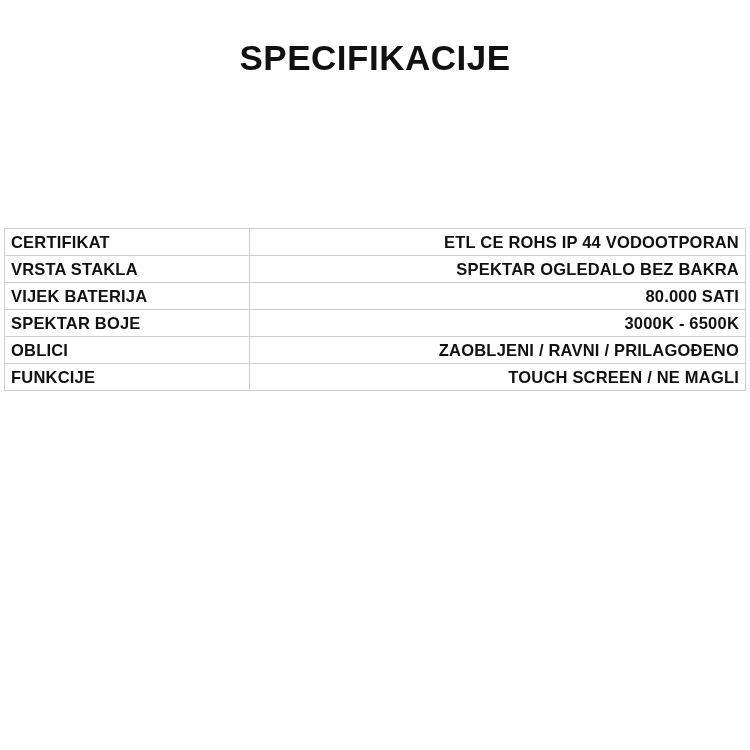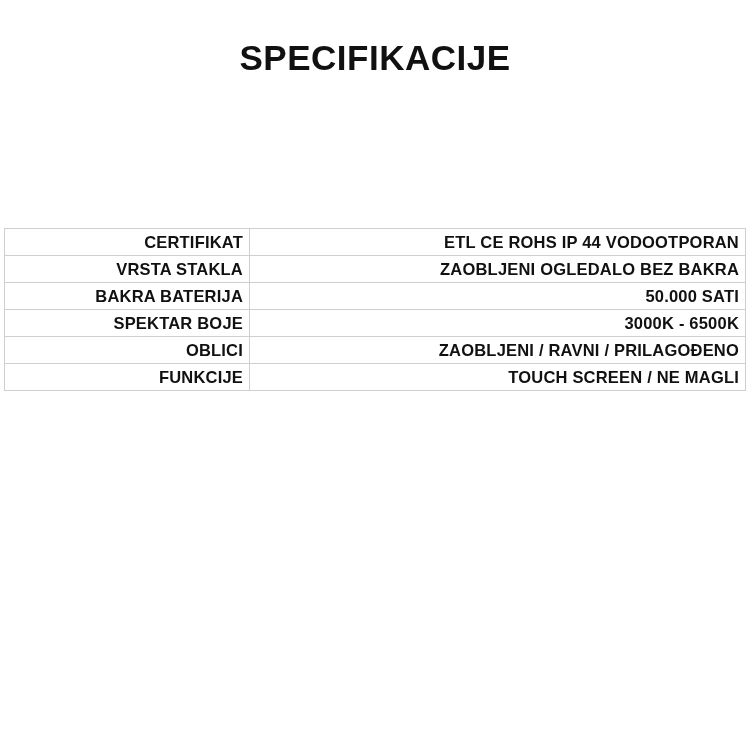--- a/index.html
+++ b/index.html
@@ -45,21 +45,21 @@
     padding: 0 6px;
     font-size: 16.5px;
     font-weight: bold;
     color: #111111;
     vertical-align: middle;
     white-space: nowrap;
     overflow: hidden;
   }
   .spec-table td.label {
     width: 232px;
-    text-align: right;
+    text-align: left;
     letter-spacing: 0.2px;
   }
   .spec-table td.value {
     text-align: right;
     padding-left: 12px;
     letter-spacing: 0.2px;
   }
 </style>
 </head>
 <body>
@@ -69,25 +69,25 @@
   <div class="title">SPECIFIKACIJE</div>
 
   <table class="spec-table">
     <tbody>
       <tr>
         <td class="label">CERTIFIKAT</td>
         <td class="value">ETL CE ROHS IP 44 VODOOTPORAN</td>
       </tr>
       <tr>
         <td class="label">VRSTA STAKLA</td>
-        <td class="value">ZAOBLJENI OGLEDALO BEZ BAKRA</td>
+        <td class="value">SPEKTAR OGLEDALO BEZ BAKRA</td>
       </tr>
       <tr>
-        <td class="label">BAKRA BATERIJA</td>
-        <td class="value">50.000 SATI</td>
+        <td class="label">VIJEK BATERIJA</td>
+        <td class="value">80.000 SATI</td>
       </tr>
       <tr>
         <td class="label">SPEKTAR BOJE</td>
         <td class="value">3000K - 6500K</td>
       </tr>
       <tr>
         <td class="label">OBLICI</td>
         <td class="value">ZAOBLJENI / RAVNI / PRILAGOĐENO</td>
       </tr>
       <tr>

